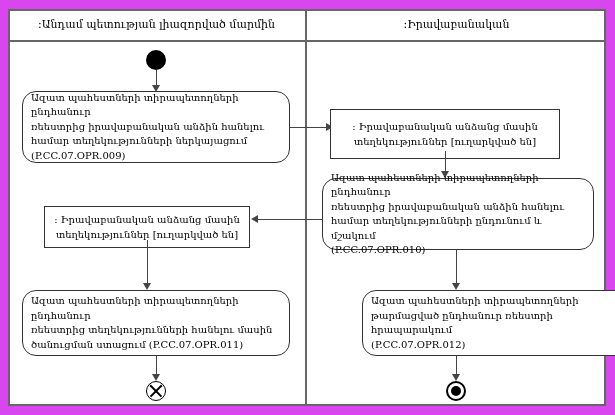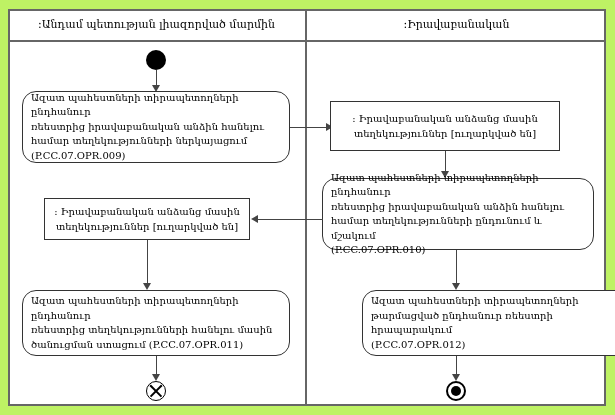--- a/index.html
+++ b/index.html
@@ -7,21 +7,21 @@
     padding: 0;
     background: #ffffff;
   }
   body {
     font-family: "DejaVu Serif", "Liberation Serif", serif;
   }
   #canvas {
     position: relative;
     width: 615px;
     height: 415px;
-    background: #bef264;
+    background: #d946ef;
     overflow: hidden;
     text-decoration: underline;
   }
   
   .lane-frame {
     position: absolute;
     left: 8px;
     top: 9px;
     width: 598px;
     height: 397px;
@@ -84,20 +84,21 @@
     border: 1px solid #333333;
     background: #ffffff;
     display: flex;
     align-items: center;
     justify-content: center;
     text-align: center;
     font-size: 10px;
     line-height: 1.5;
     color: #000000;
     padding: 3px 6px;
+    margin-top: 8px;
   }
 
   
   .initial-node {
     position: absolute;
     width: 20px;
     height: 20px;
     border-radius: 50%;
     background: #000000;
   }

